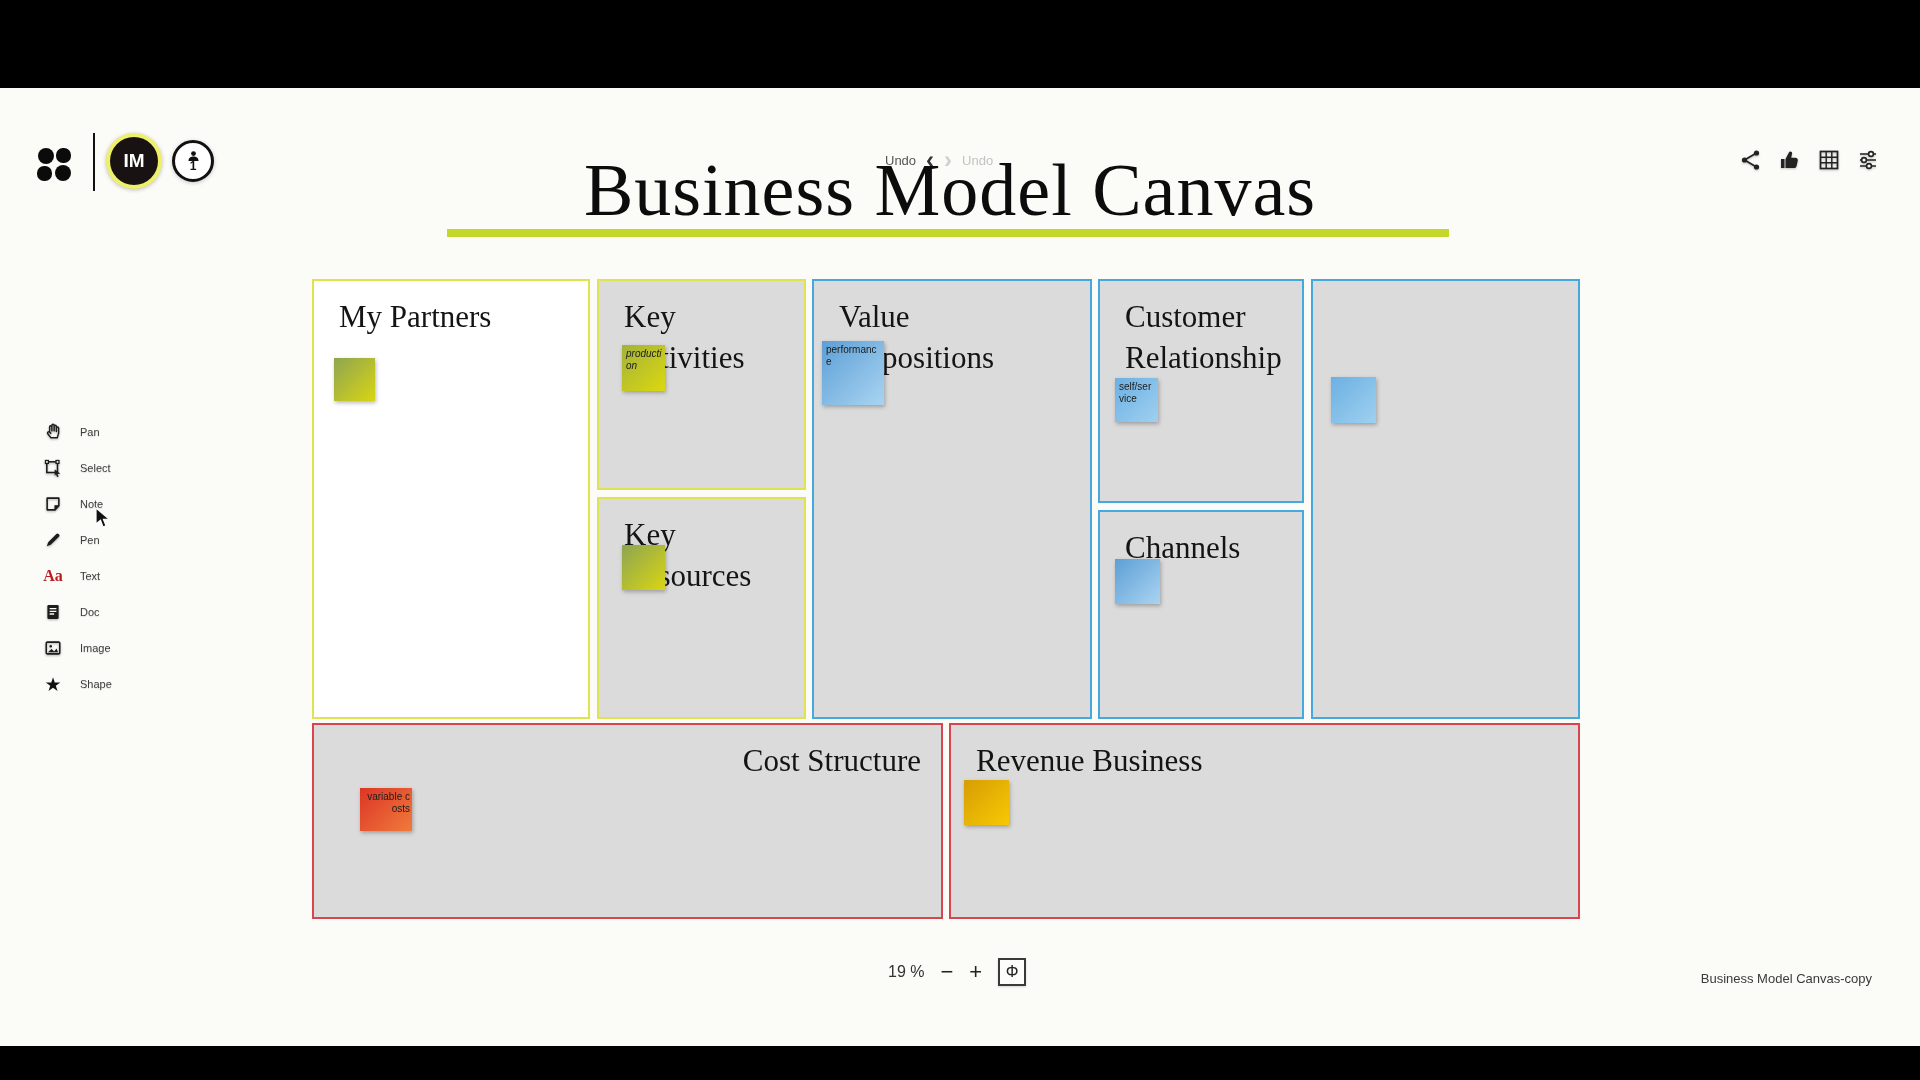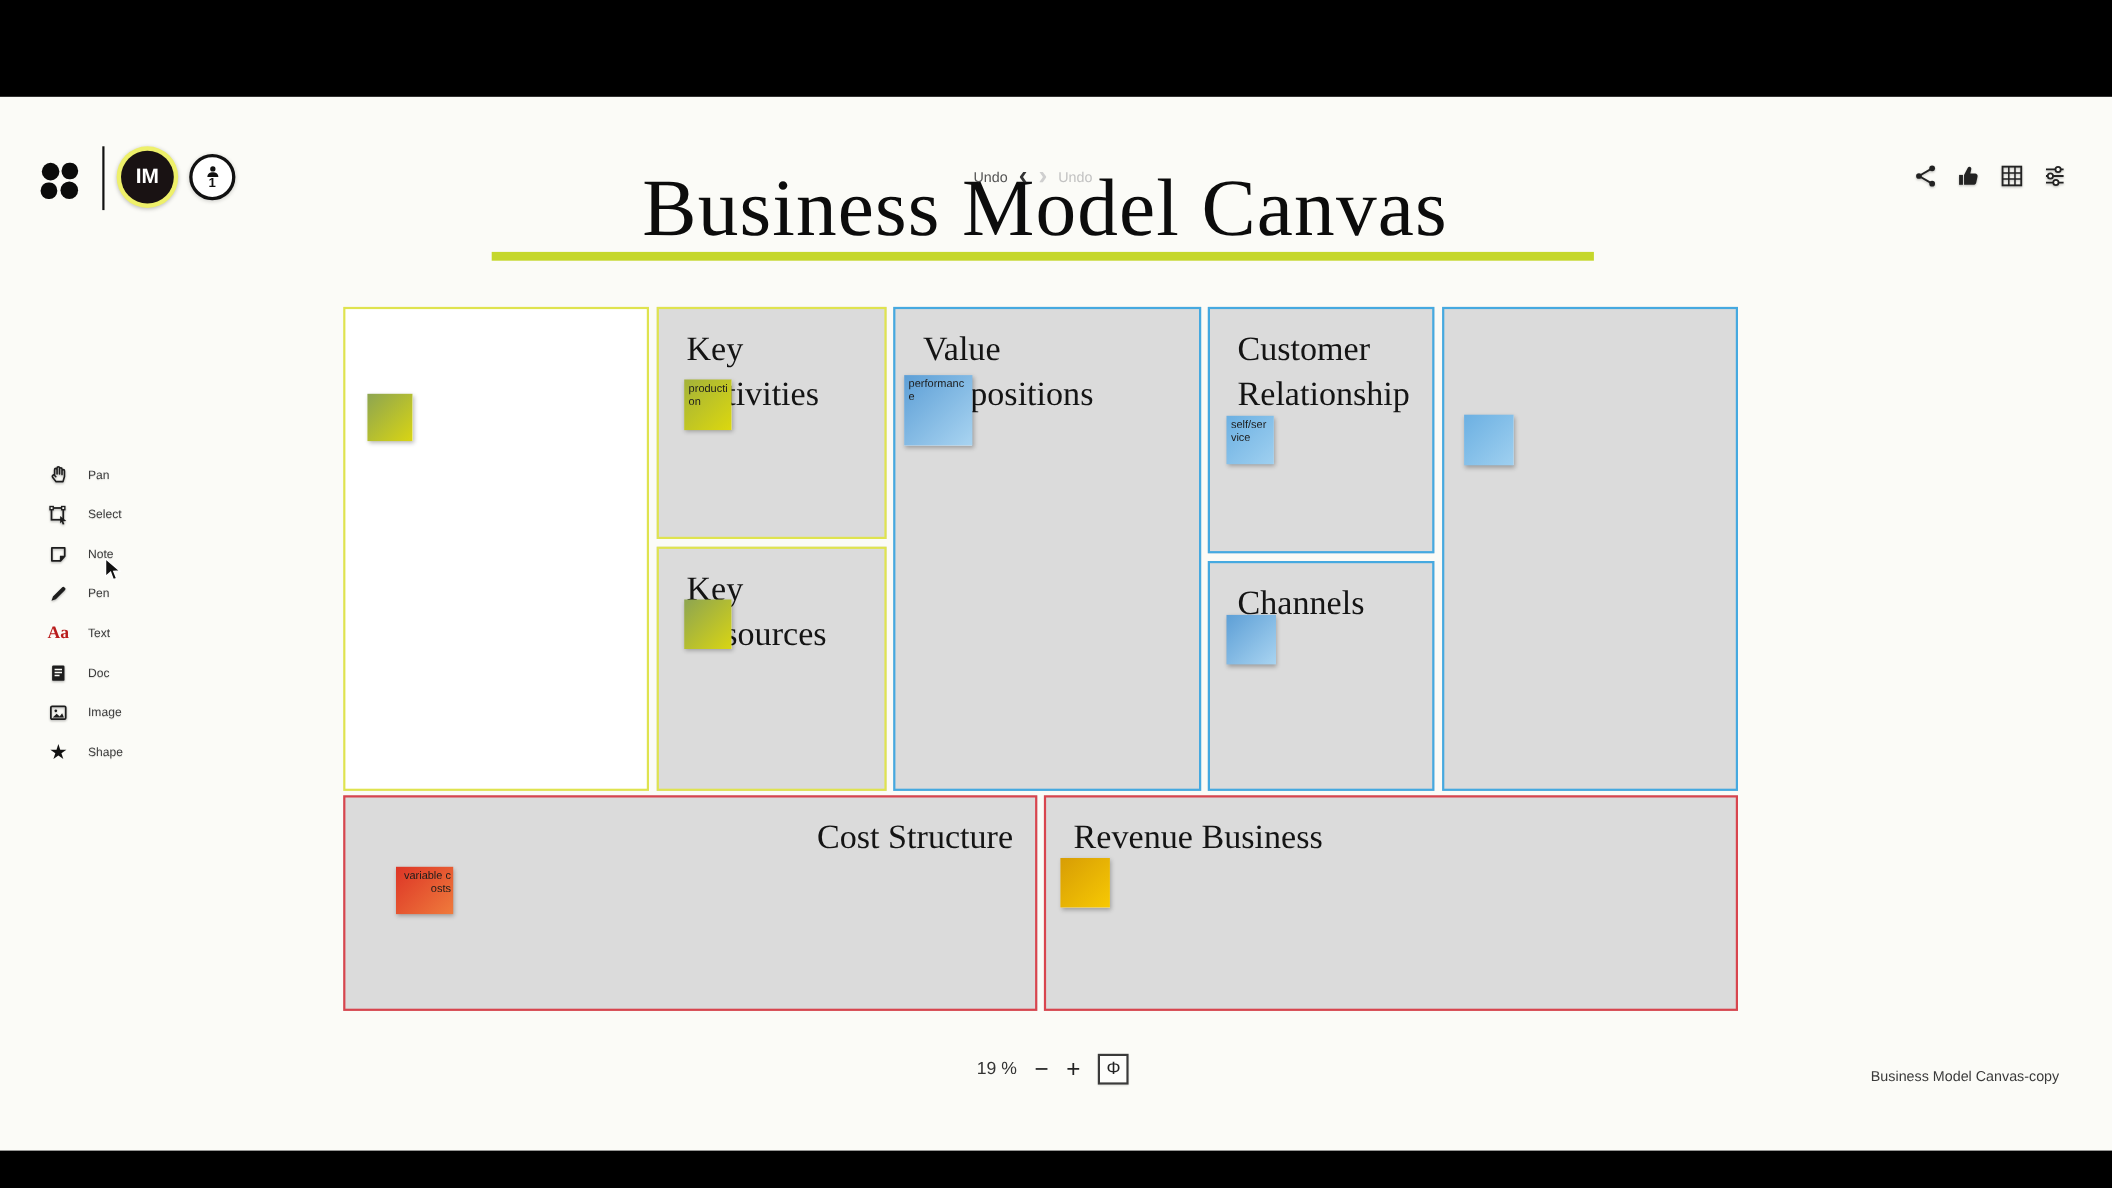--- a/index.html
+++ b/index.html
@@ -200,26 +200,27 @@
   </div>
 </div>
 
 <div class="cursor-arrow">
   <svg width="20" height="22" viewBox="0 0 20 22">
     <polygon points="1,1 1,17 5.5,13.2 8,20 11,18.8 8.4,12.4 14,12" fill="#111" stroke="#fff" stroke-width="1.2"></polygon>
   </svg>
 </div>
 
 <div class="box" style="left: 312px; top: 279px; width: 278px; height: 440px; border-color: rgb(223, 227, 79); background: rgb(255, 255, 255);">
+  <div class="box-title">My Partners</div>
   <div class="note" style="left: 20px; top: 77px; width: 41px; height: 43px; background: linear-gradient(135deg, rgb(141, 165, 81), rgb(217, 213, 19));"></div>
 </div>
 
 <div class="box" style="left: 597px; top: 279px; width: 209px; height: 211px; border-color: rgb(223, 227, 79); background: rgb(219, 219, 219);">
   <div class="box-title">Key Activities</div>
-  <div class="note" style="left: 23px; top: 64px; width: 43px; height: 46px; background: linear-gradient(135deg, rgb(163, 178, 58), rgb(220, 216, 14));">production</div>
+  <div class="note" style="left: 23px; top: 64px; width: 43px; height: 46px; background: linear-gradient(135deg, rgb(163, 178, 58), rgb(220, 216, 14)); font-style: italic;">production</div>
 </div>
 
 <div class="box" style="left: 597px; top: 497px; width: 209px; height: 222px; border-color: rgb(223, 227, 79); background: rgb(219, 219, 219);">
   <div class="box-title">Key Resources</div>
   <div class="note" style="left: 23px; top: 46px; width: 43px; height: 45px; background: linear-gradient(135deg, rgb(141, 165, 81), rgb(217, 213, 19));"></div>
 </div>
 
 <div class="box" style="left: 812px; top: 279px; width: 280px; height: 440px; border-color: rgb(69, 169, 224); background: rgb(219, 219, 219);">
   <div class="box-title">Value Propositions</div>
   <div class="note" style="left: 8px; top: 60px; width: 62px; height: 64px; background: linear-gradient(135deg, rgb(93, 159, 214), rgb(169, 212, 241));">performance</div>

